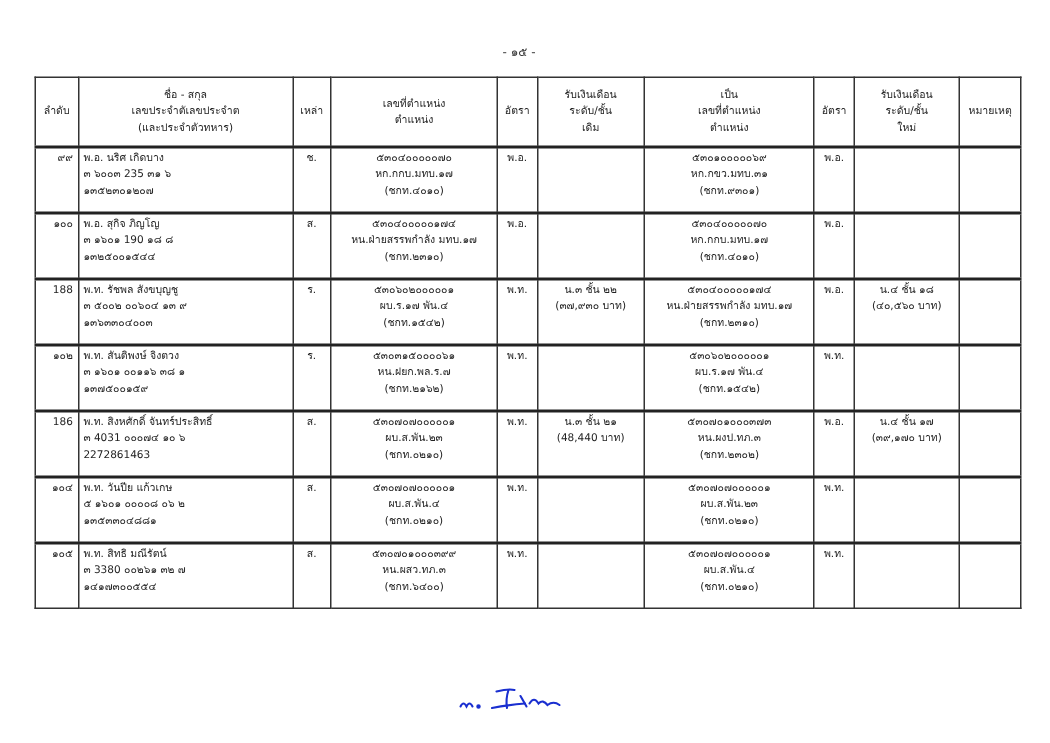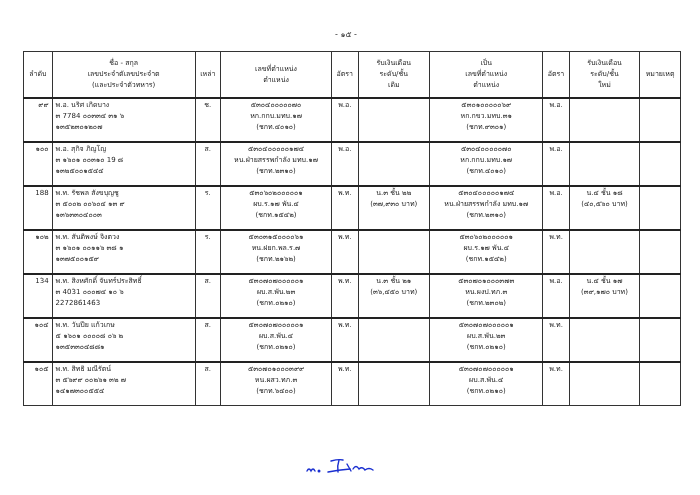--- a/index.html
+++ b/index.html
@@ -67,21 +67,21 @@
         <span class="line">ใหม่</span>
       </th>
       <th>หมายเหตุ</th>
     </tr>
   </thead>
   <tbody id="rows-body">
   <tr class="data">
     <td class="seq">๙๙</td>
     <td>
       <span class="line">พ.อ. นริศ   เกิดบาง</span>
-      <span class="line">๓ 7784 ๐๐๓๓๔ ๓๑ ๖</span>
+      <span class="line">๓ ๖๐๐๓ 235 ๓๑ ๖</span>
       <span class="line">๑๓๕๒๓๐๑๒๐๗</span>
     </td>
     <td class="center">ช.</td>
     <td class="center">
       <span class="line">๕๓๐๔๐๐๐๐๐๗๐</span>
       <span class="line">หก.กกบ.มทบ.๑๗</span>
       <span class="line">(ชกท.๔๐๑๐)</span>
     </td>
     <td class="center">พ.อ.</td>
     <td class="center">
@@ -98,21 +98,21 @@
       <span class="line"></span>
       <span class="line"></span>
     </td>
     <td></td>
   </tr>
 
   <tr class="data">
     <td class="seq">๑๐๐</td>
     <td>
       <span class="line">พ.อ. สุกิจ   ภิญโญ</span>
-      <span class="line">๓ ๑๖๐๑ ๐๐๓๑๐ 19 ๘</span>
+      <span class="line">๓ ๑๖๐๑ 190 ๑๘ ๘</span>
       <span class="line">๑๓๒๕๐๐๑๕๔๔</span>
     </td>
     <td class="center">ส.</td>
     <td class="center">
       <span class="line">๕๓๐๔๐๐๐๐๐๑๗๔</span>
       <span class="line">หน.ฝ่ายสรรพกำลัง มทบ.๑๗</span>
       <span class="line">(ชกท.๒๓๑๐)</span>
     </td>
     <td class="center">พ.อ.</td>
     <td class="center">
@@ -188,36 +188,36 @@
     </td>
     <td class="center">พ.ท.</td>
     <td class="center">
       <span class="line"></span>
       <span class="line"></span>
     </td>
     <td></td>
   </tr>
 
   <tr class="data">
-    <td class="seq">134</td>
+    <td class="seq">186</td>
     <td>
       <span class="line">พ.ท. สิงหศักดิ์   จันทร์ประสิทธิ์</span>
       <span class="line">๓ 4031 ๐๐๐๗๔ ๑๐ ๖</span>
       <span class="line">2272861463</span>
     </td>
     <td class="center">ส.</td>
     <td class="center">
       <span class="line">๕๓๐๗๐๗๐๐๐๐๐๑</span>
       <span class="line">ผบ.ส.พัน.๒๓</span>
       <span class="line">(ชกท.๐๒๑๐)</span>
     </td>
     <td class="center">พ.ท.</td>
     <td class="center">
       <span class="line">น.๓  ชั้น ๒๑</span>
-      <span class="line">(๓๖,๔๕๐ บาท)</span>
+      <span class="line">(48,440 บาท)</span>
     </td>
     <td class="center">
       <span class="line">๕๓๐๗๐๑๐๐๐๓๗๓</span>
       <span class="line">หน.ผงป.ทภ.๓</span>
       <span class="line">(ชกท.๒๓๐๒)</span>
     </td>
     <td class="center">พ.อ.</td>
     <td class="center">
       <span class="line">น.๔  ชั้น ๑๗</span>
       <span class="line">(๓๙,๑๗๐ บาท)</span>
@@ -253,21 +253,21 @@
       <span class="line"></span>
       <span class="line"></span>
     </td>
     <td></td>
   </tr>
 
   <tr class="data">
     <td class="seq">๑๐๕</td>
     <td>
       <span class="line">พ.ท. สิทธิ   มณีรัตน์</span>
-      <span class="line">๓ ๕๖๙๙ ๐๐๒๖๑ ๓๒ ๗</span>
+      <span class="line">๓ 3380 ๐๐๒๖๑ ๓๒ ๗</span>
       <span class="line">๑๔๑๗๓๐๐๕๕๔</span>
     </td>
     <td class="center">ส.</td>
     <td class="center">
       <span class="line">๕๓๐๗๐๑๐๐๐๓๙๙</span>
       <span class="line">หน.ผสว.ทภ.๓</span>
       <span class="line">(ชกท.๖๔๐๐)</span>
     </td>
     <td class="center">พ.ท.</td>
     <td class="center">

